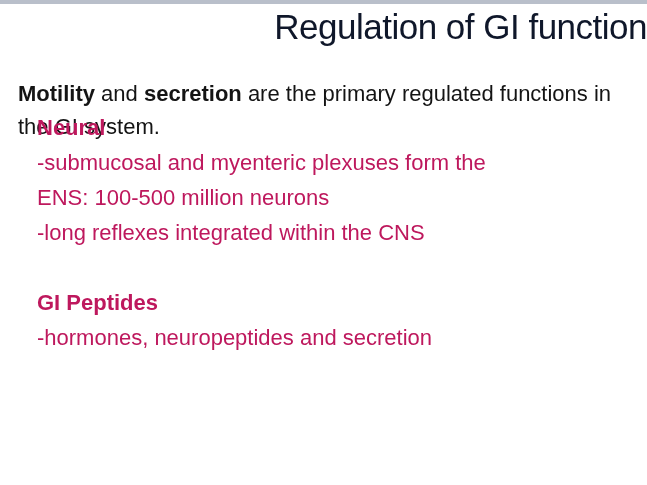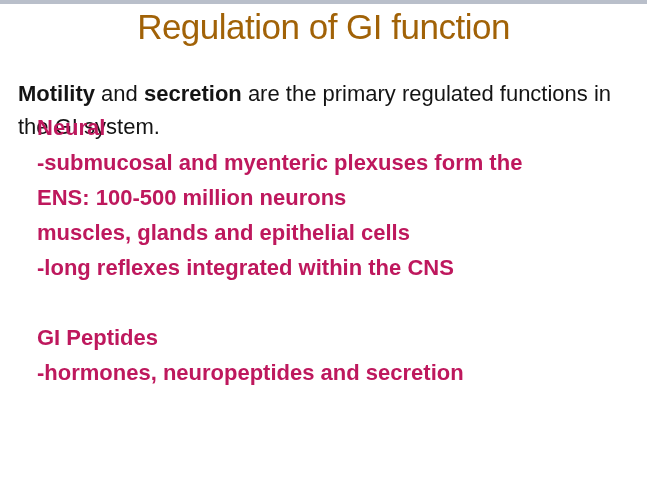--- a/index.html
+++ b/index.html
@@ -22,27 +22,27 @@
     left: 0;
     width: 647px;
     height: 4px;
     background: #b9bfca;
   }
   #title {
     position: absolute;
     top: 6px;
     left: 0;
     width: 647px;
-    text-align: center;
+    text-align: right;
     font-size: 35px;
     line-height: 42px;
     font-weight: 400;
     letter-spacing: -0.5px;
     white-space: nowrap;
-    color: #a16207;
+    color: #0f172a;
   }
   #intro {
     position: absolute;
     top: 55px;
     left: 18px;
     width: 620px;
     font-size: 22px;
     line-height: 33px;
     color: #141414;
   }
@@ -52,39 +52,37 @@
     top: 110px;
     left: 37px;
     width: 600px;
     font-size: 22px;
     color: #be185d;
   }
   .line {
     line-height: 35px;
     min-height: 35px;
     white-space: nowrap;
-    font-weight: bold;
   }
   .bold { font-weight: 700; }
 </style>
 </head>
 <body>
 
 <div id="slide">
 
   <div id="top-strip"></div>
 
   <div id="title">Regulation of GI function</div>
 
   <p id="intro"><b>Motility</b><span> and </span><b>secretion</b><span> are the primary regulated functions in the GI system.</span></p>
 
   <div id="content">
     <div class="line bold">Neural</div>
     <div class="line">-submucosal and myenteric plexuses form the</div>
     <div class="line">ENS: 100-500 million neurons</div>
-    <div class="line">muscles, glands and epithelial cells</div>
     <div class="line">-long reflexes integrated within the CNS</div>
     <div class="line"></div>
     <div class="line bold">GI Peptides</div>
     <div class="line">-hormones, neuropeptides and secretion</div>
   </div>
 
 </div>
 
 </body></html>

